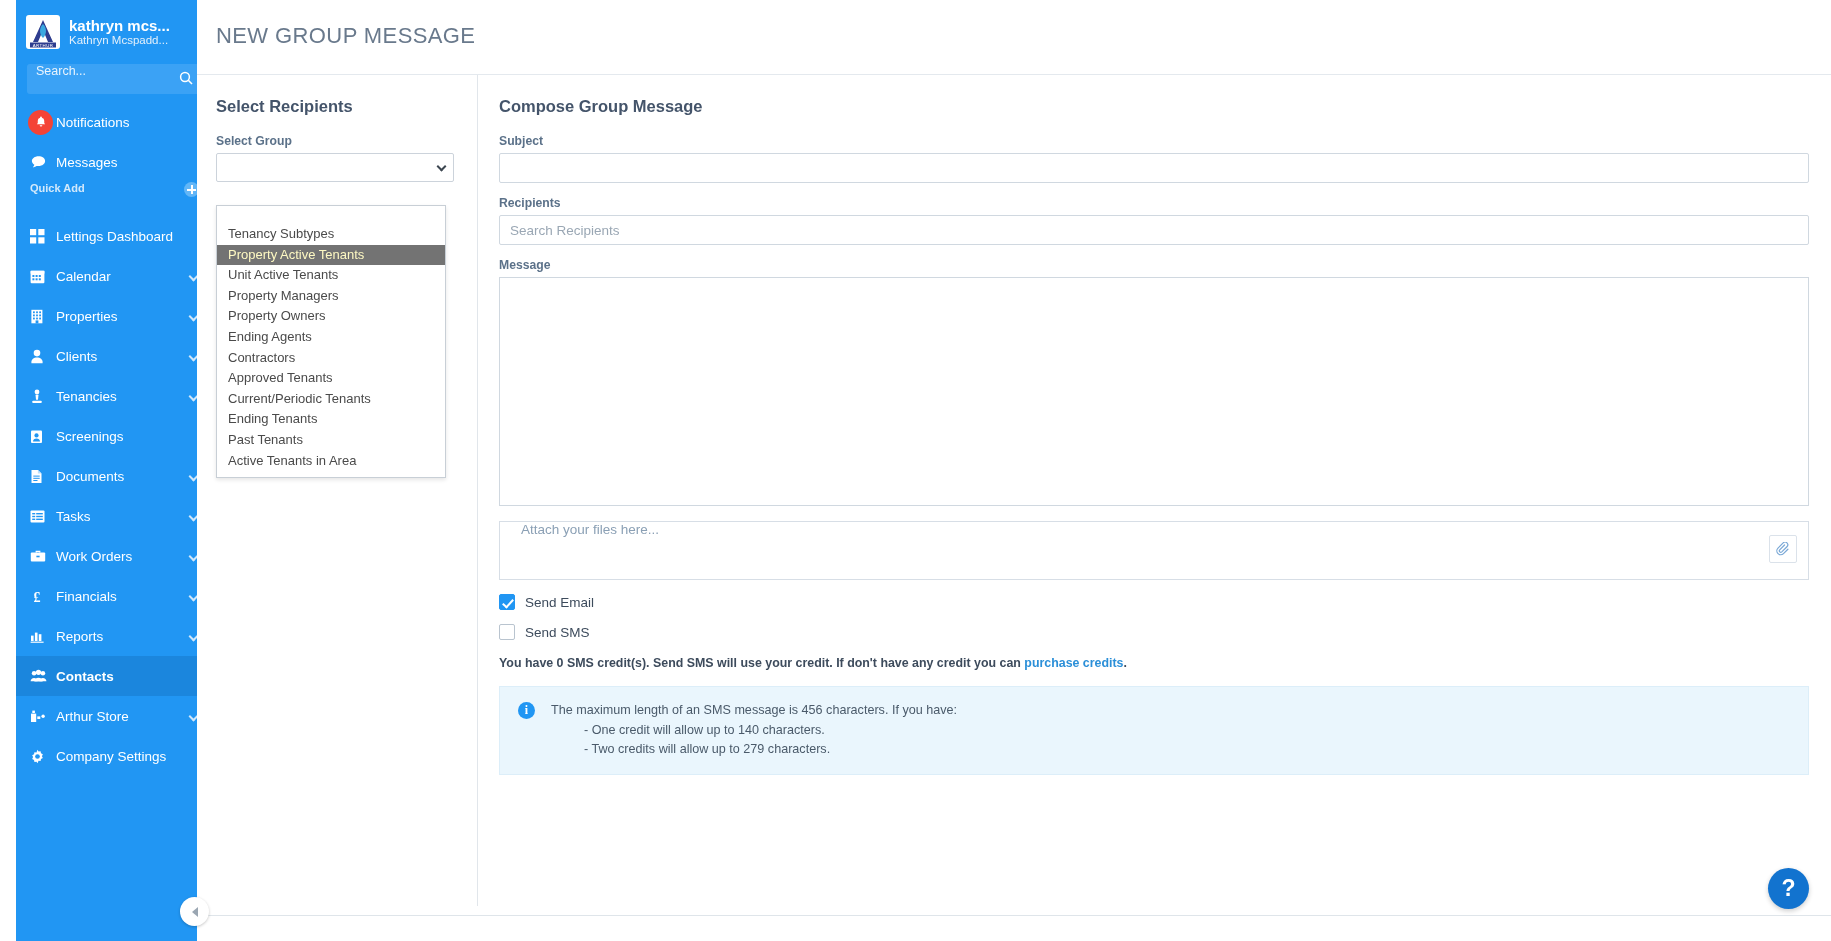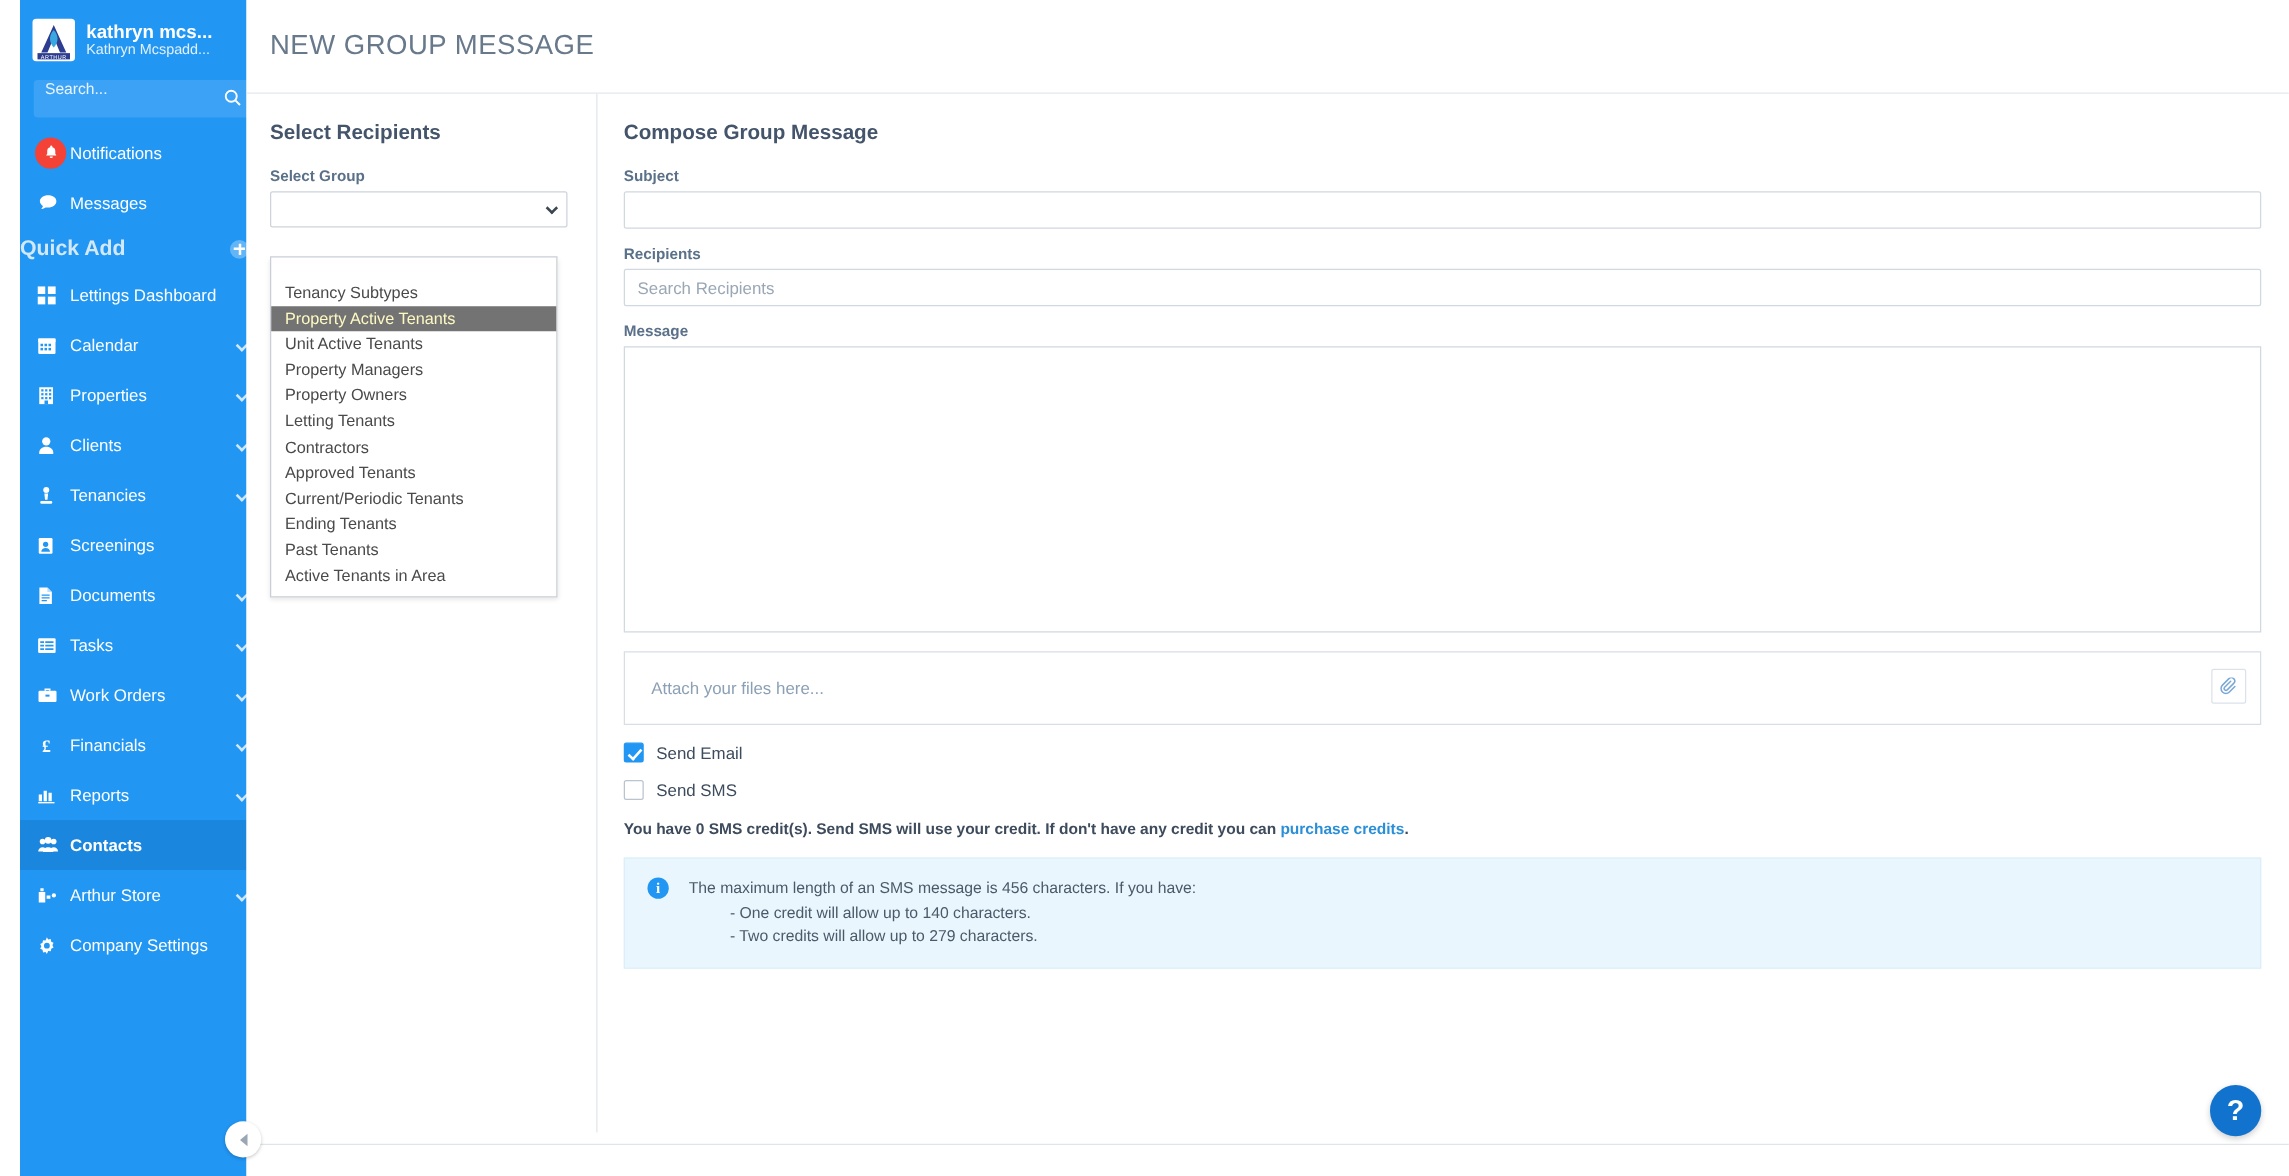--- a/index.html
+++ b/index.html
@@ -92,23 +92,23 @@
     border-bottom: 2px solid #cfe7fb;
     transform: rotate(45deg);
   }
   .bell-badge {
     width: 25px; height: 25px; border-radius: 50%;
     background: #f44336;
     display: flex; align-items: center; justify-content: center;
     margin-left: -2px;
   }
   .quickadd {
-    display: flex; align-items: center;
-    height: 34px; padding-right: 14px;
-    font-size: 17px; font-weight: bold; color: #d3e9fb;
+    display: flex; align-items: flex-start;
+    height: 34px; padding-left: 14px; padding-right: 14px;
+    font-size: 11px; font-weight: bold; color: #d3e9fb;
   }
   .quickadd .qa-label { flex: 1; }
   .plus-circle {
     width: 15px; height: 15px; border-radius: 50%;
     background: #62b6f7;
     position: relative;
   }
   .plus-circle:before, .plus-circle:after {
     content: ""; position: absolute; background: #ffffff;
   }
@@ -229,21 +229,21 @@
   .msg-area {
     width: 100%; height: 229px;
     border: 1px solid #d0d8e0;
     background: #ffffff;
   }
   .attach-box {
     margin-top: 15px;
     width: 100%; height: 59px;
     border: 1px solid #d7dee6;
     position: relative;
-    display: flex; align-items: center;
+    display: flex; align-items: flex-start;
   }
   .attach-text {
     padding-left: 21px;
     font-size: 13.5px;
     color: #8ba0b5;
   }
   .clip-btn {
     position: absolute; right: 11px; top: 13px;
     width: 28px; height: 28px;
     border: 1px solid #dbe2ea;
@@ -595,21 +595,21 @@
       <div class="sel-wrap">
         <div class="fake-select">
           <span class="sel-caret"></span>
         </div>
         <div id="dropdown-list">
           <div class="dd-option">Tenancy Subtypes</div>
           <div class="dd-option selected">Property Active Tenants</div>
           <div class="dd-option">Unit Active Tenants</div>
           <div class="dd-option">Property Managers</div>
           <div class="dd-option">Property Owners</div>
-          <div class="dd-option">Letting Tenants</div>
+          <div class="dd-option">Ending Agents</div>
           <div class="dd-option">Contractors</div>
           <div class="dd-option">Approved Tenants</div>
           <div class="dd-option">Current/Periodic Tenants</div>
           <div class="dd-option">Ending Tenants</div>
           <div class="dd-option">Past Tenants</div>
           <div class="dd-option">Active Tenants in Area</div>
         </div>
       </div>
     </div>
 

